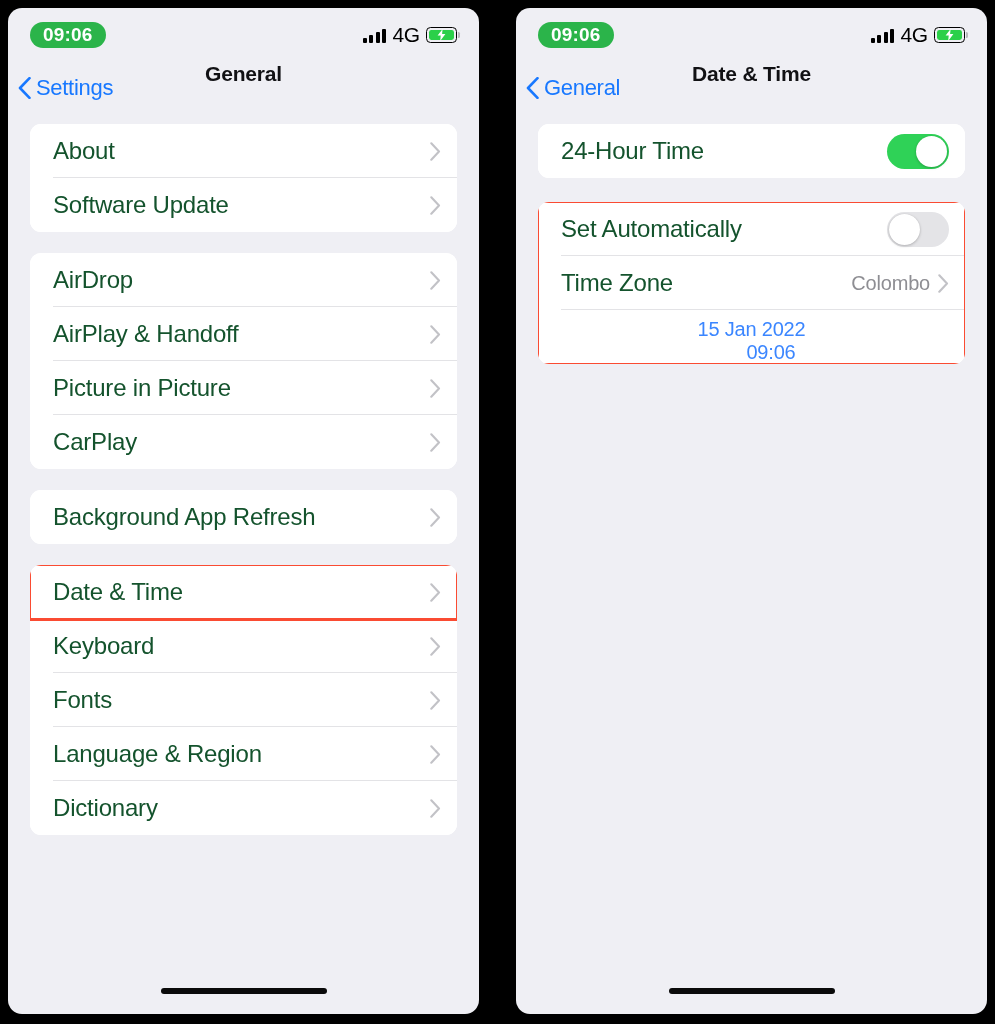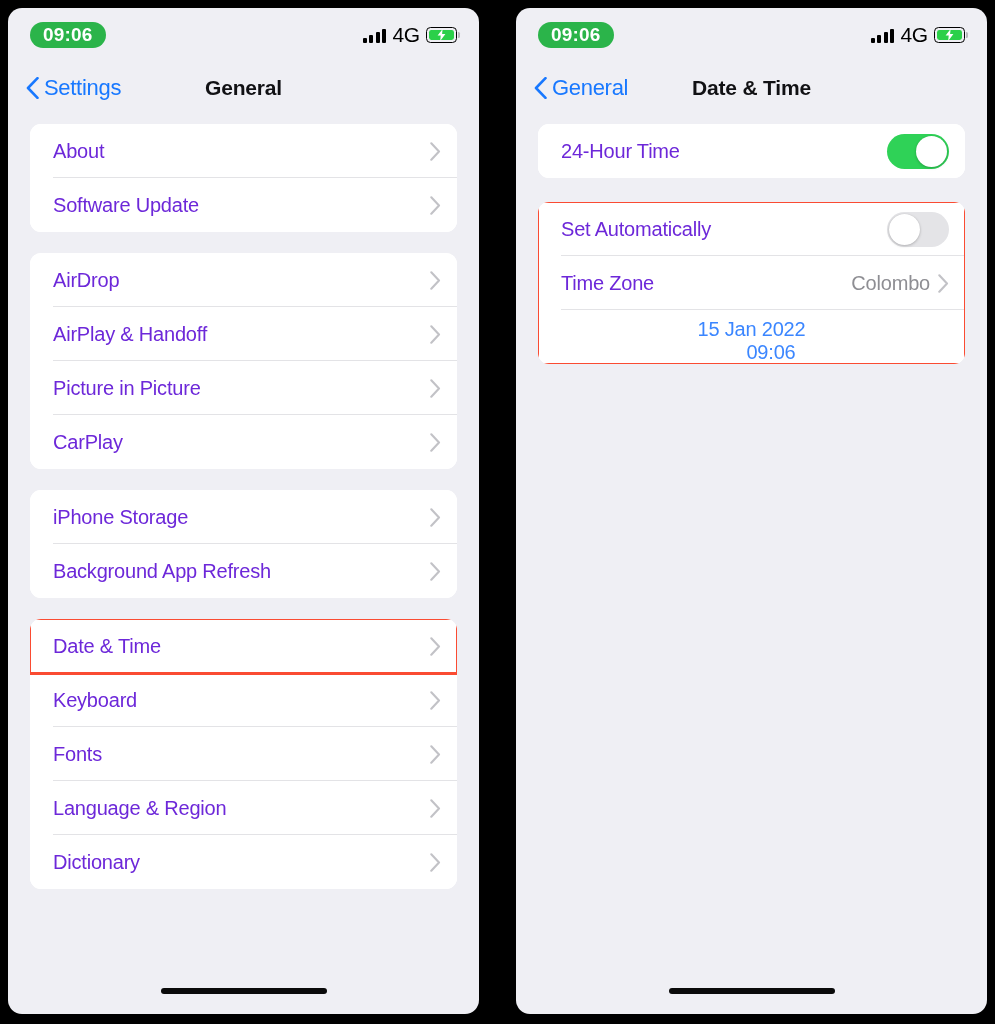--- a/index.html
+++ b/index.html
@@ -79,22 +79,21 @@
     background:#b9b9bd;
     border-radius:0 1.5px 1.5px 0;
   }
   .bolt { width:9px; height:12px; display:block; }
 
   
   .navbar {
     height:52px;
     position:relative;
     display:flex;
-    align-items:center;
-    padding:0 18px;
+    padding:0 10px;
     flex:none;
   }
   .back-btn {
     display:flex;
     align-items:center;
     gap:5px;
     color:#1878FF;
     font-size:22px;
     letter-spacing:-0.3px;
     cursor:pointer;
@@ -132,22 +131,22 @@
     background:#FFFFFF;
   }
   .row .sep {
     position:absolute;
     left:23px; right:0; bottom:0;
     height:1px;
     background:#E3E3E6;
   }
   .row:last-child .sep { display:none; }
   .row-label {
-    font-size:20px;
-    color:#6d28d9;
+    font-size:24px;
+    color:#14532d;
     letter-spacing:-0.2px;
     flex:1;
   }
   .row-value {
     font-size:20px;
     color:#8E8E93;
     letter-spacing:-0.2px;
     margin-right:8px;
   }
   .chev { width:11px; height:19px; display:block; flex:none; opacity:.95; }
@@ -281,27 +280,20 @@
           <span class="row-label">CarPlay</span>
           <svg class="chev" viewBox="0 0 11 19">
               <path d="M1.3 1.3 9 9.5 1.3 17.7" fill="none" stroke="#BFBFC4" stroke-width="2.1" stroke-linecap="round" stroke-linejoin="round"></path>
             </svg>
 
         </div>
       </div>
 
       <div class="group gap-md">
         <div class="row">
-          <span class="row-label">iPhone Storage</span>
-          <svg class="chev" viewBox="0 0 11 19">
-              <path d="M1.3 1.3 9 9.5 1.3 17.7" fill="none" stroke="#BFBFC4" stroke-width="2.1" stroke-linecap="round" stroke-linejoin="round"></path>
-            </svg>
-          <div class="sep"></div>
-        </div>
-        <div class="row">
           <span class="row-label">Background App Refresh</span>
           <svg class="chev" viewBox="0 0 11 19">
               <path d="M1.3 1.3 9 9.5 1.3 17.7" fill="none" stroke="#BFBFC4" stroke-width="2.1" stroke-linecap="round" stroke-linejoin="round"></path>
             </svg>
 
         </div>
       </div>
 
       <div class="group gap-md">
         <div class="hl" style="left:-2px;top:-2px;right:-2px;height:58px;"></div>

